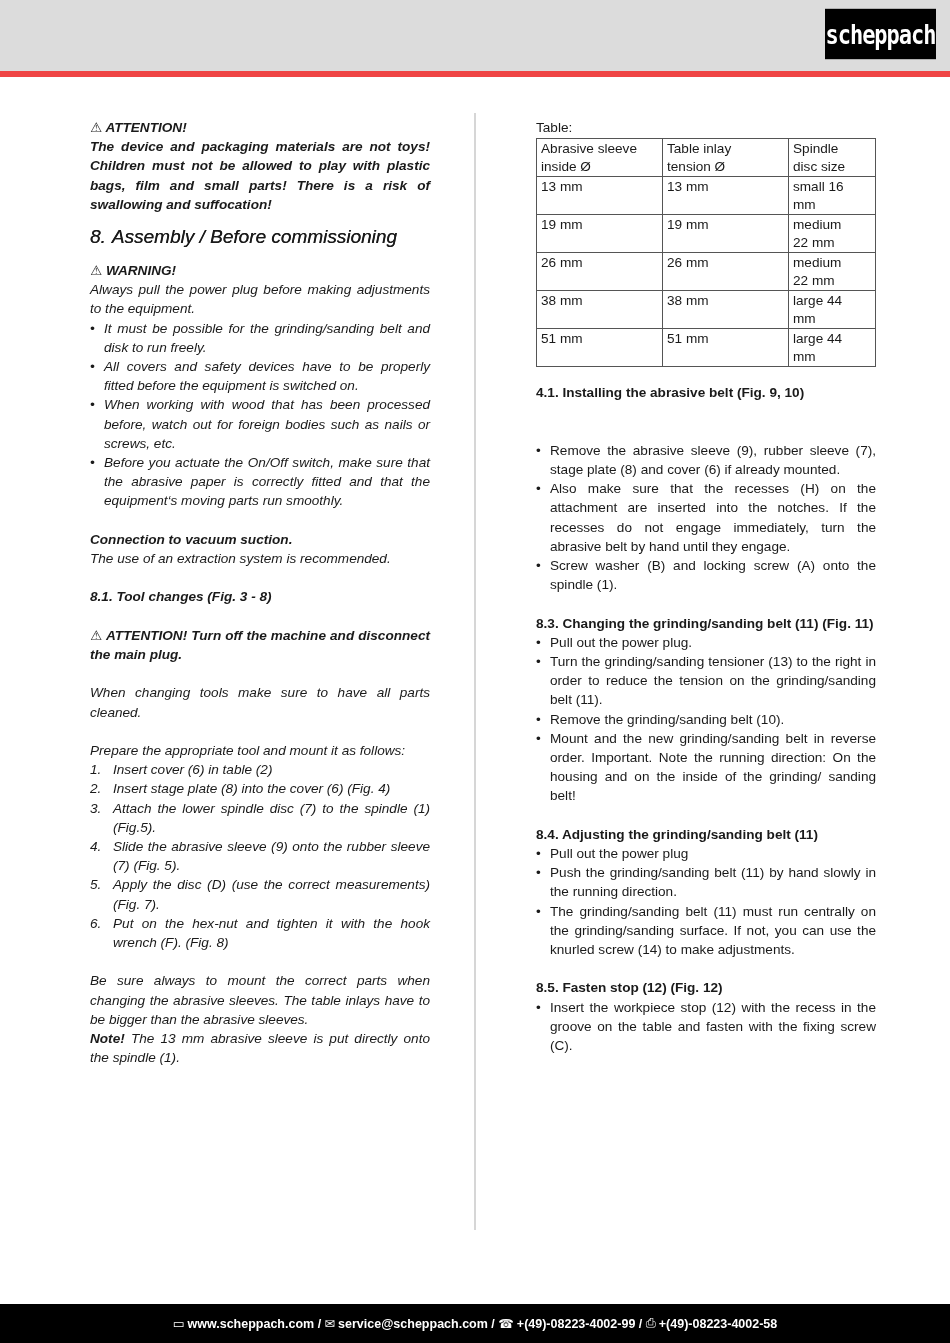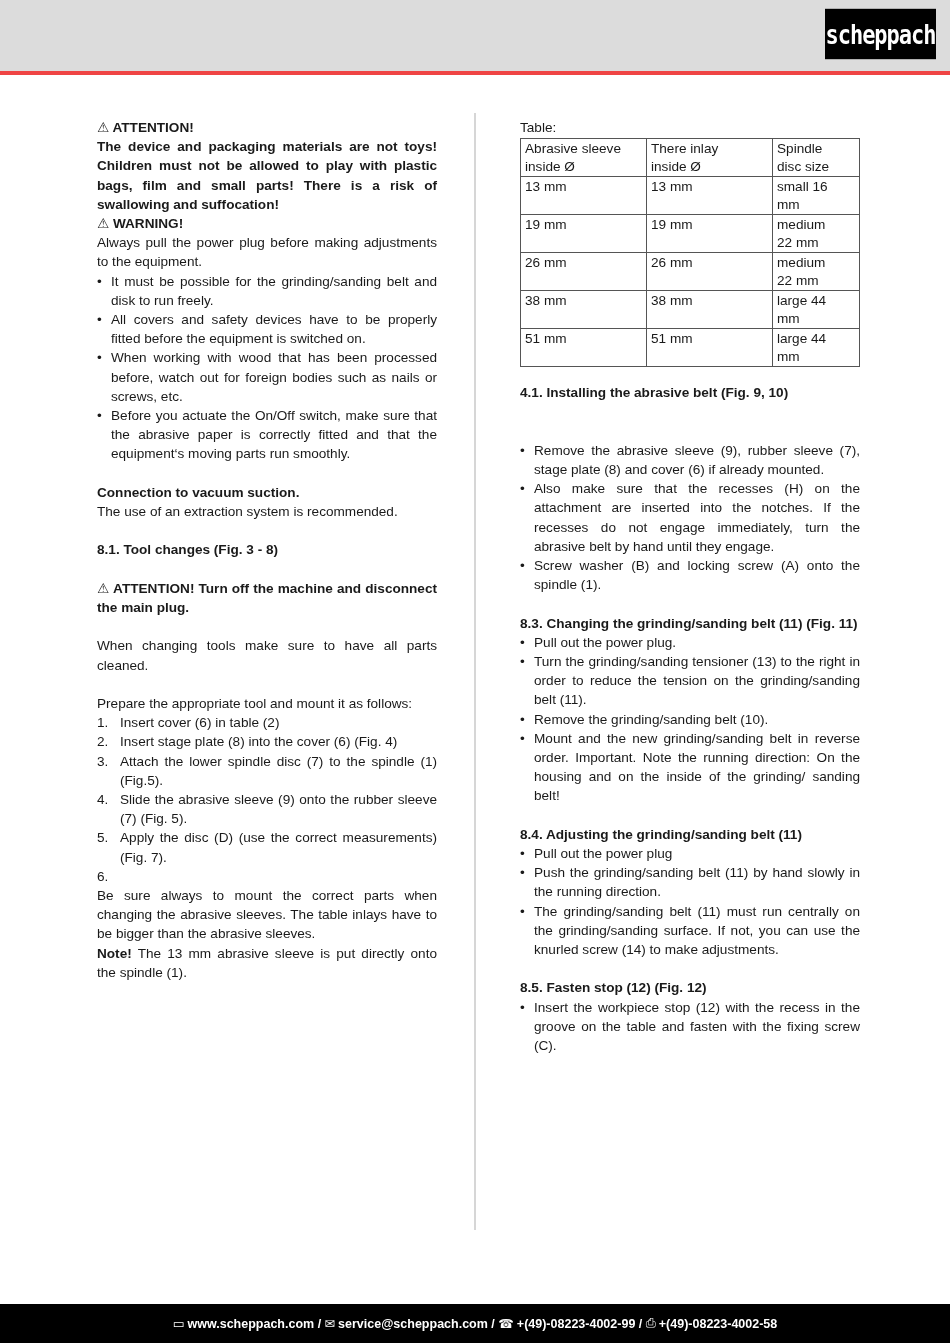--- a/index.html
+++ b/index.html
@@ -3,34 +3,34 @@
 <meta charset="utf-8">
 <style>
   html, body { margin: 0; padding: 0; }
   body {
     width: 950px; height: 1343px; position: relative; overflow: hidden;
     background: #ffffff; color: #1a1a1a;
     font-family: "Liberation Sans", "DejaVu Sans", sans-serif;
   }
   .header {
     position: absolute; left: 0; top: 0; width: 950px; height: 71px;
-    background: #dcdcdc; border-bottom: 4px solid #ef4444;
+    background: #dcdcdc; border-bottom: 6px solid #ef4444;
   }
   .logo {
     position: absolute; left: 825px; top: 13px; width: 111px; height: 42px;
     background: #000; color: #fff; display: flex; align-items: center; justify-content: center;
     font-family: "DejaVu Sans Mono", monospace; font-weight: bold; font-size: 22px;
     letter-spacing: -1px; transform: scaleY(1.2);
   }
   .divider {
     position: absolute; left: 474px; top: 113px; width: 2px; height: 1117px; background: #d6d6d6;
   }
   .col { position: absolute; top: 118px; width: 340px; font-size: 13.6px; line-height: 19.2px; }
-  .col-left { left: 97px; }
-  .col-right { left: 520px; }
+  .col-left { left: 90px; font-style: italic; }
+  .col-right { left: 536px; }
   p { margin: 0; text-align: justify; }
   .b { font-weight: bold; }
   .gap { height: 19.2px; }
   .h1 { font-size: 19px; font-weight: normal; margin: 10px 0 11px 0; line-height: 26px; text-shadow: 0.2px 0 0 #1a1a1a; }
   .h1 .num { margin-right: 6px; }
   ul, ol { margin: 0; padding: 0; list-style: none; }
   ul li { position: relative; padding-left: 14px; text-align: justify; }
   ul li::before { content: "•"; position: absolute; left: 0; top: 0; }
   ol li { position: relative; padding-left: 23px; text-align: justify; }
   ol li .n { position: absolute; left: 0; top: 0; }
@@ -57,20 +57,23 @@
 
 <div class="divider"></div>
 
 <div class="col col-left">
   <p class="b">
     <span class="warn-icon">⚠</span>
     <span>ATTENTION!</span>
   </p>
   <p class="b">The device and packaging materials are not toys! Children must not be allowed to play with plastic bags, film and small parts! There is a risk of swallowing and suffocation!</p>
 
+  <h1 class="h1">
+    <span class="num">8.</span><span>Assembly / Before commissioning</span>
+  </h1>
 
   <p class="b">
     <span class="warn-icon">⚠</span>
     <span>WARNING!</span>
   </p>
   <p>Always pull the power plug before making adjustments to the equipment.</p>
   <ul>
     <li>It must be possible for the grinding/sanding belt and disk to run freely.</li>
     <li>All covers and safety devices have to be properly fitted before the equipment is switched on.</li>
     <li>When working with wood that has been processed before, watch out for foreign bodies such as nails or screws, etc.</li>
@@ -89,34 +92,34 @@
   <div class="gap"></div>
   <p>When changing tools make sure to have all parts cleaned.</p>
   <div class="gap"></div>
   <p>Prepare the appropriate tool and mount it as follows:</p>
   <ol>
     <li><span class="n">1.</span><span>Insert cover (6) in table (2)</span></li>
     <li><span class="n">2.</span><span>Insert stage plate (8) into the cover (6) (Fig. 4)</span></li>
     <li><span class="n">3.</span><span>Attach the lower spindle disc (7) to the spindle (1) (Fig.5).</span></li>
     <li><span class="n">4.</span><span>Slide the abrasive sleeve (9) onto the rubber sleeve (7) (Fig. 5).</span></li>
     <li><span class="n">5.</span><span>Apply the disc (D) (use the correct measurements) (Fig. 7).</span></li>
-    <li><span class="n">6.</span></li>
+    <li><span class="n">6.</span><span>Put on the hex-nut and tighten it with the hook wrench (F). (Fig. 8)</span></li>
   </ol>
   <div class="gap"></div>
   <p>Be sure always to mount the correct parts when changing the abrasive sleeves. The table inlays have to be bigger than the abrasive sleeves.</p>
   <p><span class="b">Note!</span><span> The 13 mm abrasive sleeve is put directly onto the spindle (1).</span></p>
 </div>
 
 <div class="col col-right">
   <p>Table:</p>
   <table>
     <tbody>
         <tr>
       <td>Abrasive sleeve inside Ø</td>
-      <td>There inlay inside Ø</td>
+      <td>Table inlay tension Ø</td>
       <td>Spindle disc size</td>
     </tr>
     <tr>
       <td>13 mm</td>
       <td>13 mm</td>
       <td>small 16 mm</td>
     </tr>
     <tr>
       <td>19 mm</td>
       <td>19 mm</td>

